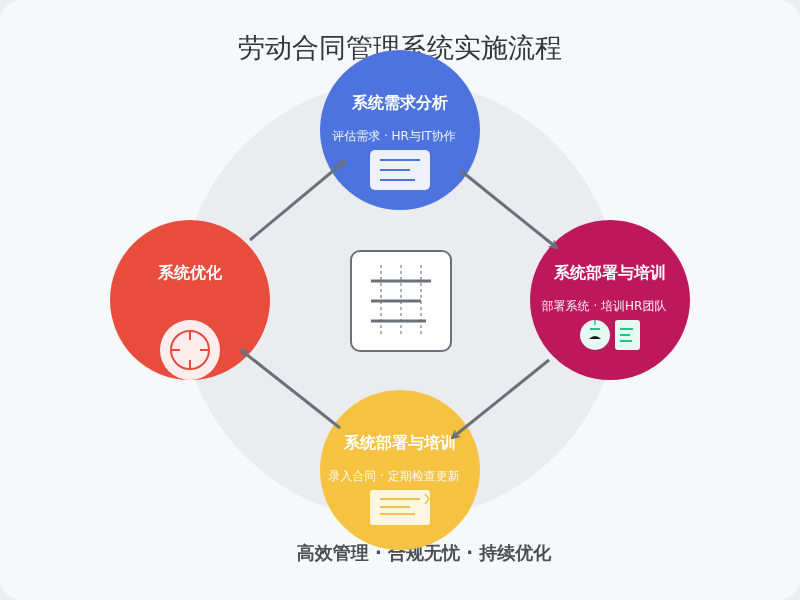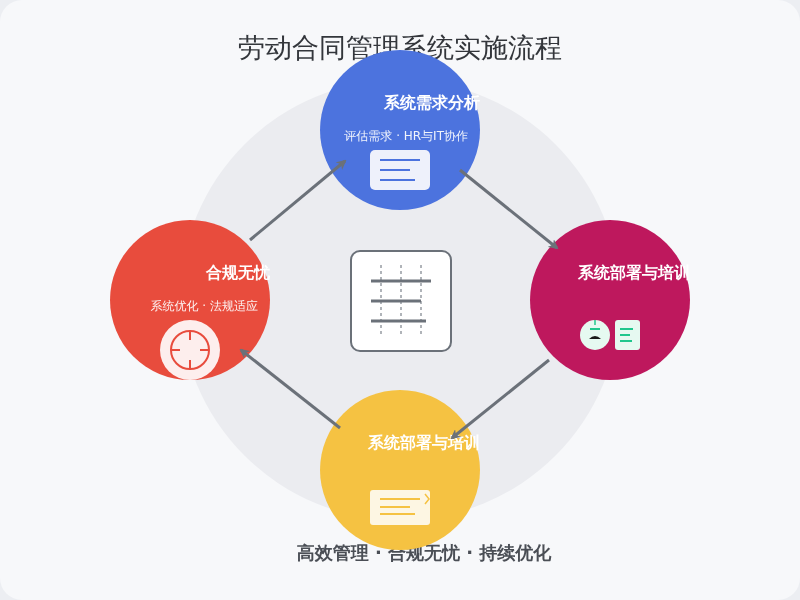--- a/index.html
+++ b/index.html
@@ -2,21 +2,21 @@
 <html><head>
 <meta charset="utf-8">
 <style>
   html,body{margin:0;padding:0;}
   body{width:800px;height:600px;background:#eceef2;font-family:"DejaVu Sans","Liberation Sans",sans-serif;position:relative;overflow:hidden;}
   .card{position:absolute;left:0;top:0;width:800px;height:600px;background:#f7f8fa;border-radius:22px;}
   .ring{position:absolute;left:180px;top:80px;width:440px;height:440px;border-radius:50%;background:#ebecf0;}
   .title{position:absolute;left:0;width:800px;top:30px;text-align:center;font-size:27px;font-weight:normal;color:#33363b;z-index:1;}
   .footer{position:absolute;left:0;width:800px;top:541px;text-align:center;font-size:18px;font-weight:bold;color:#4a4e55;z-index:1;padding-left:24px;}
   svg.arrows{position:absolute;left:0;top:0;z-index:3;}
-  .node{position:absolute;width:160px;height:160px;border-radius:50%;z-index:2;color:#fff;text-align:right;}
+  .node{position:absolute;width:160px;height:160px;border-radius:50%;z-index:2;color:#fff;text-align:center;}
   .node .h{position:absolute;left:0;width:160px;top:43px;font-size:16px;font-weight:bold;}
   .node .s{position:absolute;left:0;width:148px;top:78px;font-size:12px;opacity:.92;}
   .n-blue{left:320px;top:50px;background:#4c73de;}
   .n-green{left:530px;top:220px;background:#be185d;}
   .n-yellow{left:320px;top:390px;background:#f5c242;}
   .n-red{left:110px;top:220px;background:#e84c3d;}
   .center-box{position:absolute;left:350px;top:250px;width:98px;height:98px;border:2px solid #6b7179;border-radius:10px;background:#fff;z-index:2;}
 </style>
 </head>
 <body>
@@ -32,46 +32,47 @@
   <svg style="position:absolute;left:50px;top:100px" width="60" height="40" viewBox="0 0 60 40">
     <rect x="0" y="0" width="60" height="40" rx="5" fill="#eef1fb"></rect>
     <line x1="10" y1="10" x2="50" y2="10" stroke="#4c73de" stroke-width="2"></line>
     <line x1="10" y1="20" x2="40" y2="20" stroke="#4c73de" stroke-width="2"></line>
     <line x1="10" y1="30" x2="45" y2="30" stroke="#4c73de" stroke-width="2"></line>
   </svg>
 </div>
 
 <div class="node n-green">
   <div class="h">系统部署与培训</div>
+  <div class="s">部署系统 · 培训HR团队</div>
   <svg style="position:absolute;left:50px;top:100px" width="62" height="32" viewBox="0 0 62 32">
     <circle cx="15" cy="15" r="15" fill="#e6f9f1"></circle>
     <line x1="15" y1="0" x2="15" y2="5" stroke="#1fc78d" stroke-width="1.5"></line>
     <line x1="10" y1="9" x2="20" y2="9" stroke="#1fc78d" stroke-width="2"></line>
     <path d="M9 19 Q15 13 21 19 Z" fill="#1a1a1a"></path>
     <rect x="35" y="0" width="25" height="30" rx="3" fill="#e6f9f1"></rect>
     <line x1="40" y1="9" x2="53" y2="9" stroke="#1fc78d" stroke-width="2"></line>
     <line x1="40" y1="15" x2="50" y2="15" stroke="#1fc78d" stroke-width="2"></line>
     <line x1="40" y1="21" x2="52" y2="21" stroke="#1fc78d" stroke-width="2"></line>
   </svg>
 </div>
 
 <div class="node n-yellow">
   <div class="h">系统部署与培训</div>
+  <div class="s">录入合同 · 定期检查更新</div>
   <svg style="position:absolute;left:50px;top:100px" width="60" height="35" viewBox="0 0 60 35">
     <rect x="0" y="0" width="60" height="35" rx="3" fill="#fdf6e3"></rect>
     <line x1="10" y1="9" x2="50" y2="9" stroke="#f5c242" stroke-width="2"></line>
     <line x1="10" y1="17" x2="40" y2="17" stroke="#f5c242" stroke-width="2"></line>
     <line x1="10" y1="24" x2="45" y2="24" stroke="#f5c242" stroke-width="2"></line>
     <polyline points="55,4 59,9 55,14" fill="none" stroke="#f5c242" stroke-width="1.5"></polyline>
   </svg>
 </div>
 
 <div class="node n-red">
-  <div class="h">合规无忧</div>
-  <div class="s">系统优化 · 法规适应</div>
+  <div class="h">系统优化</div>
   <svg style="position:absolute;left:50px;top:100px" width="60" height="60" viewBox="0 0 60 60">
     <circle cx="30" cy="30" r="30" fill="#fdeeed"></circle>
     <circle cx="30" cy="30" r="19" fill="none" stroke="#e84c3d" stroke-width="2"></circle>
     <line x1="30" y1="11" x2="30" y2="20" stroke="#e84c3d" stroke-width="2"></line>
     <line x1="30" y1="40" x2="30" y2="49" stroke="#e84c3d" stroke-width="2"></line>
     <line x1="11" y1="30" x2="20" y2="30" stroke="#e84c3d" stroke-width="2"></line>
     <line x1="40" y1="30" x2="49" y2="30" stroke="#e84c3d" stroke-width="2"></line>
   </svg>
 </div>
 

